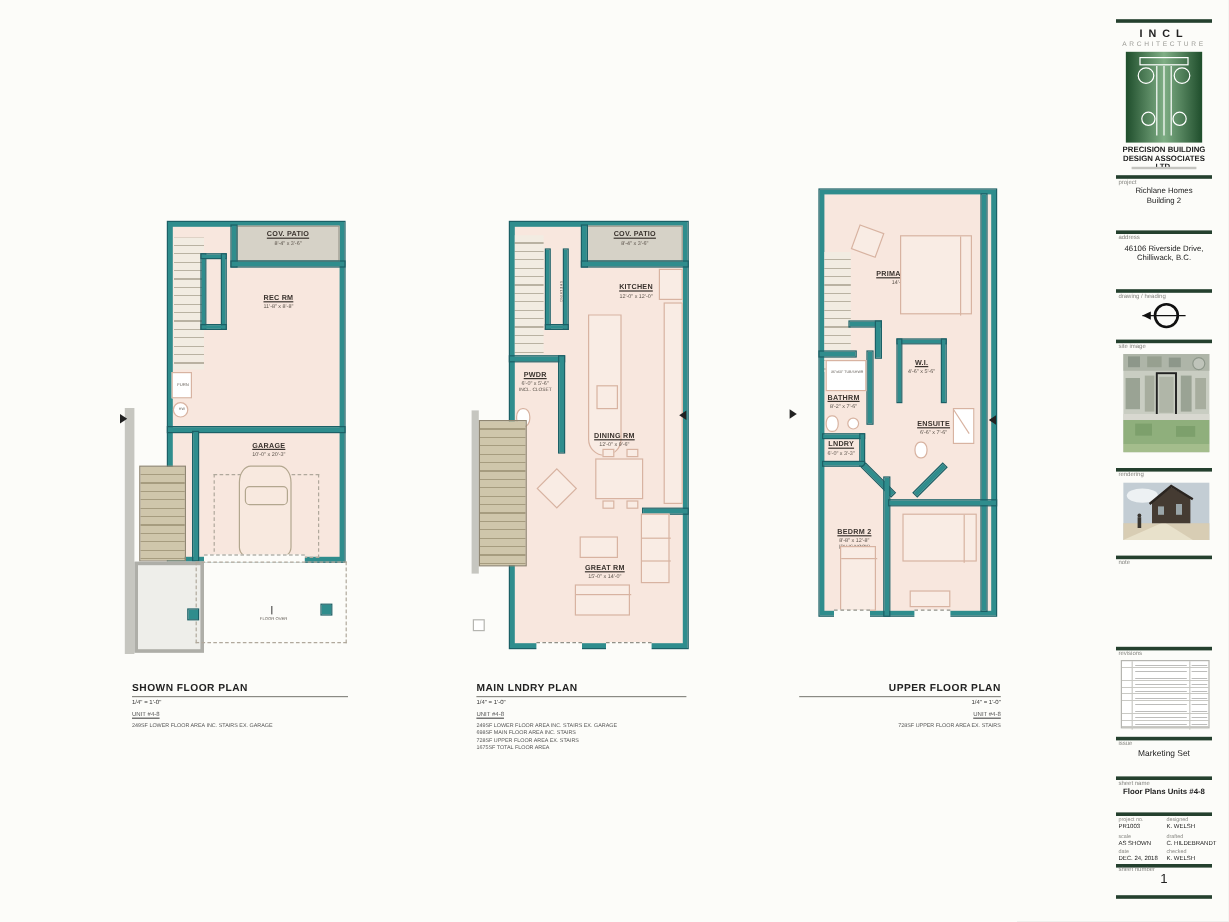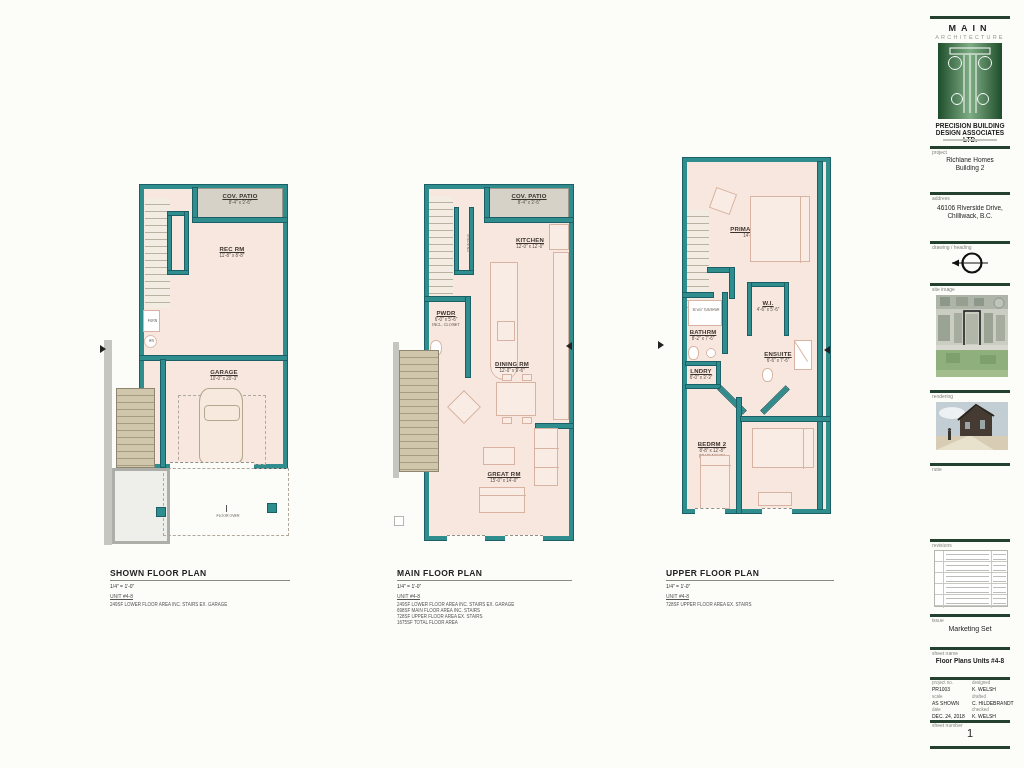--- a/index.html
+++ b/index.html
@@ -154,21 +154,21 @@
     <div class="fur" style="left:534px;top:428px;width:24px;height:58px;">
       <div style="position:absolute;left:0;top:19px;width:24px;height:1px;background:#d8b3a1;"></div>
       <div style="position:absolute;left:0;top:38px;width:24px;height:1px;background:#d8b3a1;"></div>
     </div>
     <div class="stairtan" style="left:399px;top:350px;width:40px;height:122px;"></div>
     <div class="gap" style="left:447px;top:535px;width:38px;height:6px;"></div>
     <div class="gap" style="left:505px;top:535px;width:38px;height:6px;"></div>
     <div class="fur" style="left:394px;top:516px;width:10px;height:10px;border-color:#b5b5b0;background:#fff;"></div>
     <div class="tri-l" style="left:566px;top:342px;"></div>
     <div class="ptitle" style="left:397px;top:568px;width:175px;">
-      <div class="t">MAIN FLOOR PLAN</div>
+      <div class="t">MAIN LNDRY PLAN</div>
       <div class="s">1/4" = 1'-0"</div>
       <div class="u">UNIT #4-8</div>
       <div class="n">
         <div>249SF  LOWER FLOOR AREA INC. STAIRS EX. GARAGE</div>
         <div>698SF  MAIN FLOOR AREA INC. STAIRS</div>
         <div>728SF  UPPER FLOOR AREA EX. STAIRS</div>
         <div>1675SF  TOTAL FLOOR AREA</div>
       </div>
     </div>
   </div>
@@ -237,32 +237,32 @@
       <div class="rd">8'-8" x 11'-6"</div>
     </div>
     <div class="fur" style="left:752px;top:428px;width:62px;height:40px;">
       <div style="position:absolute;right:9px;top:0;width:1px;height:40px;background:#d8b3a1;"></div>
     </div>
     <div class="fur" style="left:758px;top:492px;width:34px;height:14px;"></div>
     <div class="gap" style="left:695px;top:508px;width:30px;height:6px;"></div>
     <div class="gap" style="left:762px;top:508px;width:30px;height:6px;"></div>
     <div class="tri-r" style="left:658px;top:341px;"></div>
     <div class="tri-l" style="left:824px;top:346px;"></div>
-    <div class="ptitle" style="left:666px;top:568px;width:168px;">
+    <div class="ptitle" style="left:666px;top:568px;width:168px;text-align:right;">
       <div class="t">UPPER FLOOR PLAN</div>
       <div class="s">1/4" = 1'-0"</div>
       <div class="u">UNIT #4-8</div>
       <div class="n">728SF  UPPER FLOOR AREA EX. STAIRS</div>
     </div>
   </div>
 
   <div>
     <div class="tb-bar" style="top:16px;"></div>
 
-    <div class="tb-center" style="top:23px;font-size:9px;font-weight:bold;letter-spacing:5px;">MAIN</div>
+    <div class="tb-center" style="top:23px;font-size:9px;font-weight:bold;letter-spacing:5px;">INCL</div>
     <div class="tb-center" style="top:34px;font-size:5.5px;color:#9a9a95;letter-spacing:2.2px;">ARCHITECTURE</div>
 
     <svg style="position:absolute;left:938px;top:43px;" width="64" height="76" viewBox="0 0 64 76">
       <defs>
         <linearGradient id="lg" x1="0" y1="0" x2="1" y2="0">
           <stop offset="0" stop-color="#1e4d2b"></stop>
             <stop offset="0.5" stop-color="#7fae85"></stop>
             <stop offset="1" stop-color="#1e4d2b"></stop>
         </linearGradient>
       </defs>

